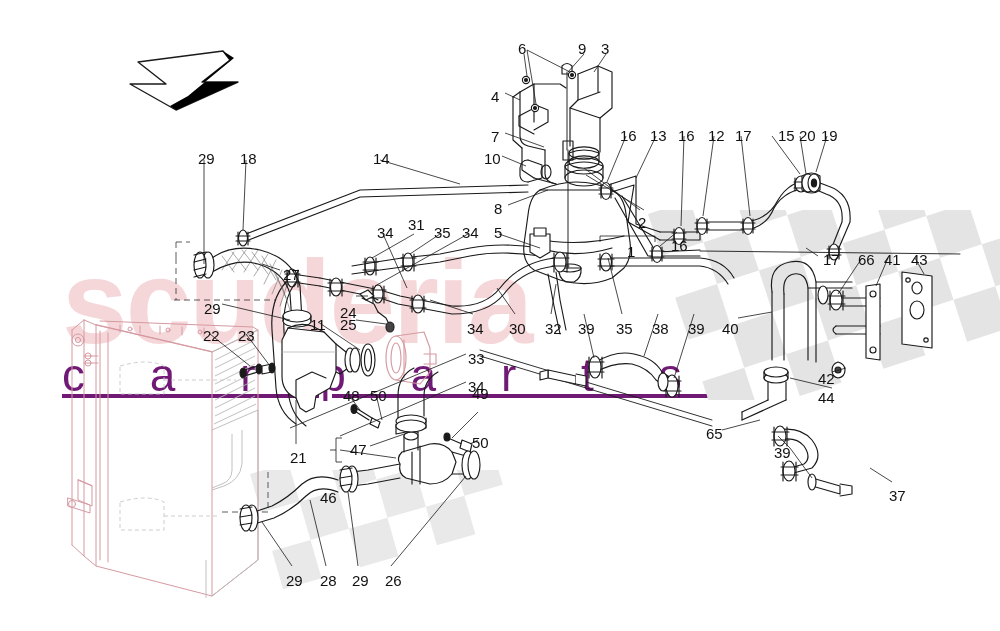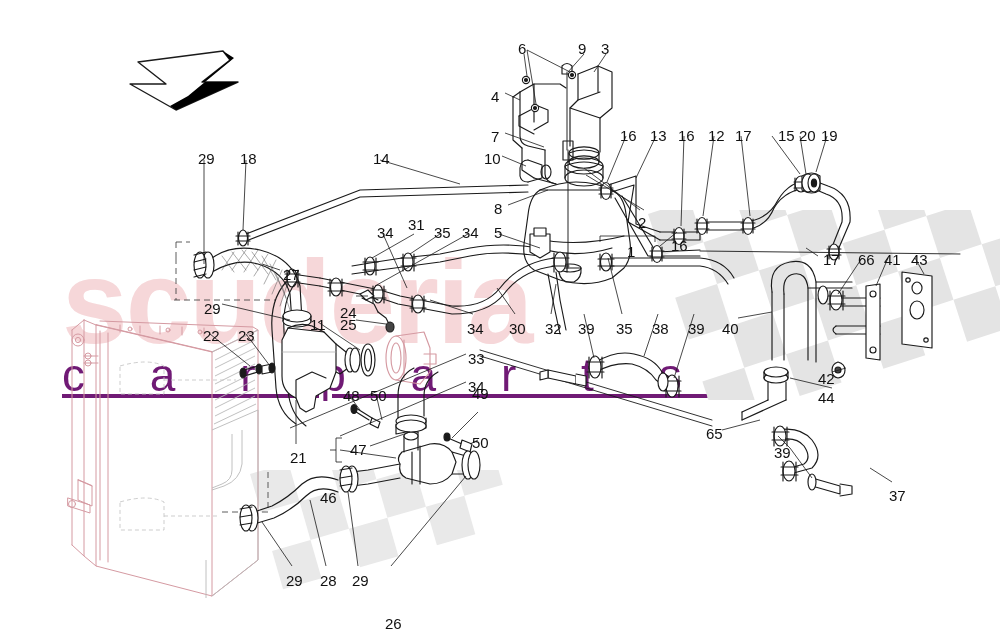--- a/index.html
+++ b/index.html
@@ -573,16 +573,16 @@
       <div class="lbl" style="left: 472px; top: 435px;">50</div>
       <div class="lbl" style="left: 290px; top: 450px;">21</div>
       <div class="lbl" style="left: 320px; top: 450px; margin-top: 40px;">46</div>
       <div class="lbl" style="left: 350px; top: 442px;">47</div>
       <div class="lbl" style="left: 706px; top: 426px;">65</div>
       <div class="lbl" style="left: 774px; top: 445px;">39</div>
       <div class="lbl" style="left: 889px; top: 488px;">37</div>
       <div class="lbl" style="left: 286px; top: 573px;">29</div>
       <div class="lbl" style="left: 320px; top: 573px;">28</div>
       <div class="lbl" style="left: 352px; top: 573px;">29</div>
-      <div class="lbl" style="left: 385px; top: 573px; margin-top: 43px;">26</div>
+      <div class="lbl" style="left: 385px; top: 573px;">26</div>
     </div>
 
 </div>
 
 </body></html>

